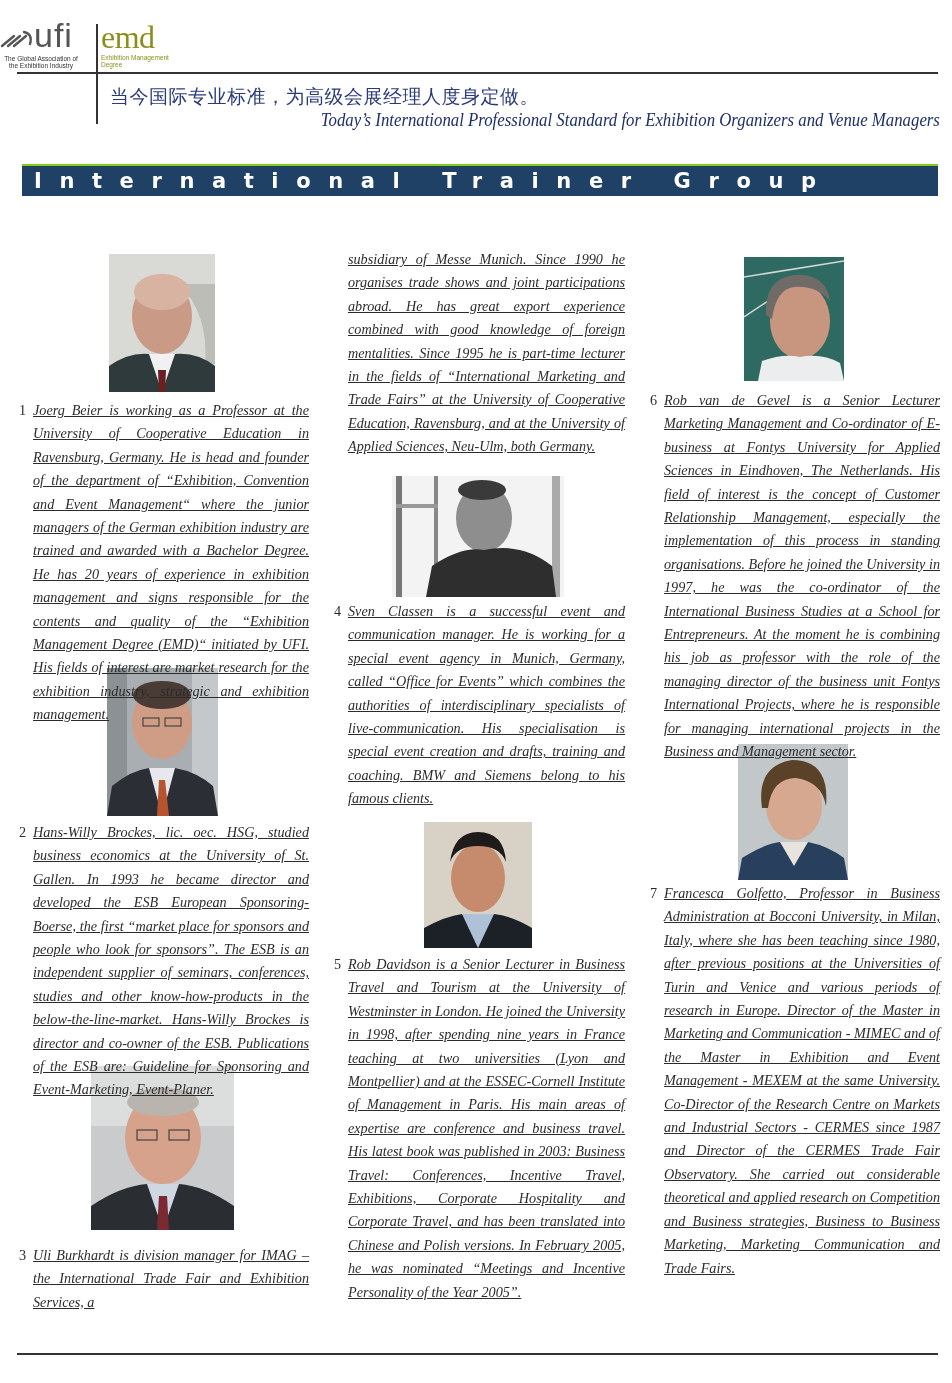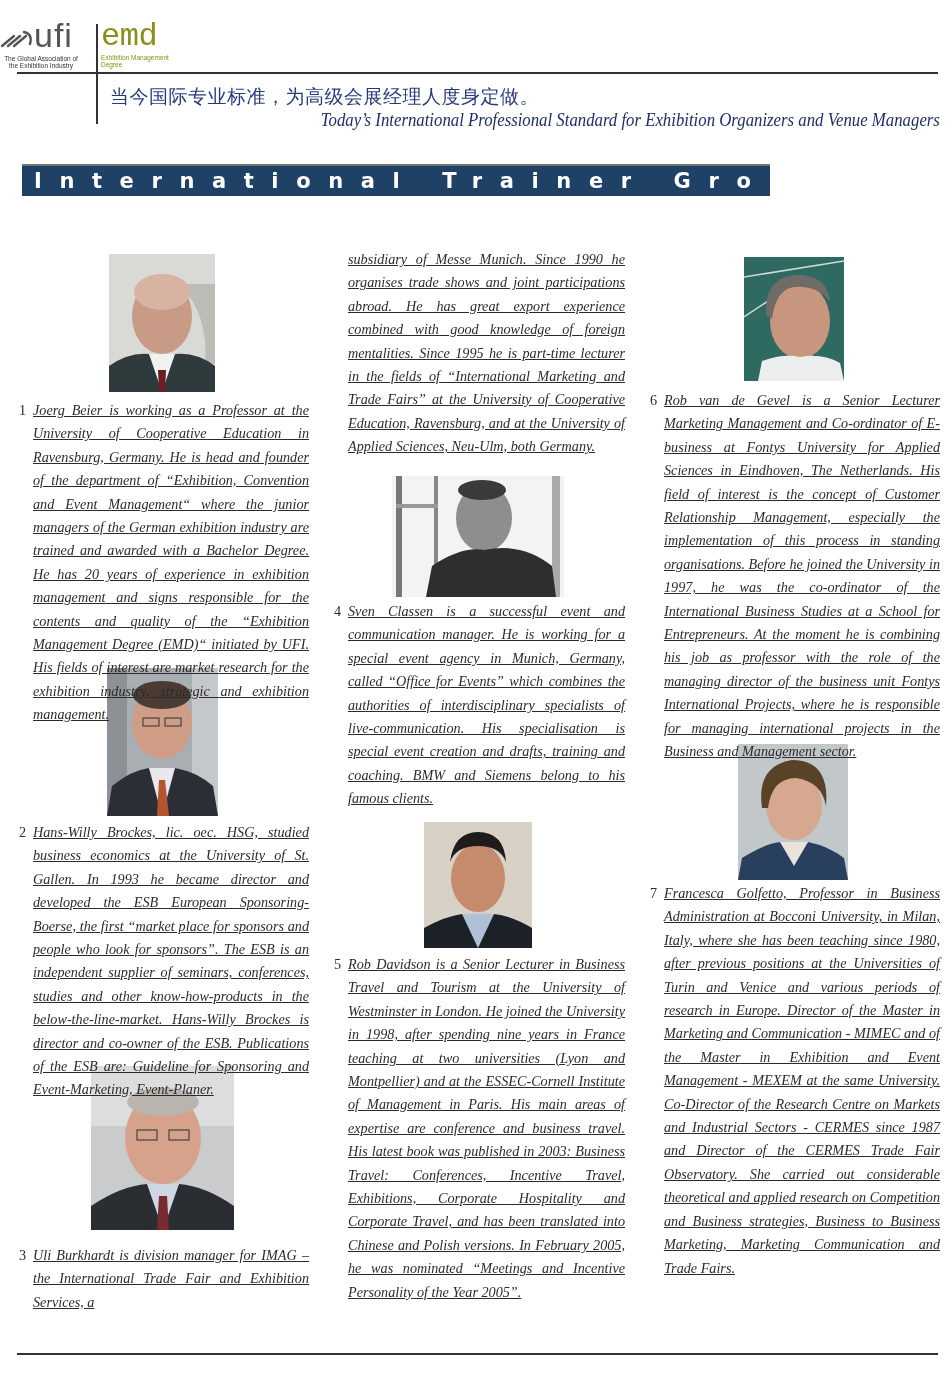--- a/index.html
+++ b/index.html
@@ -8,31 +8,31 @@
 
   
   .logo-ufi { position:absolute; left:0; top:22px; width:78px; height:48px;text-align:center; }
   .logo-ufi .mark { position:absolute; left:0; top:6px; width:36px; height:20px; }
   .logo-ufi .word { position:absolute; left:34px; top:-6px; font-family:"Liberation Sans", sans-serif;
                     font-size:34px; color:#555; letter-spacing:1px; line-height:38px; }
   .logo-ufi .tag { position:absolute; left:1px; top:33px; font-family:"Liberation Sans", sans-serif;
                    font-size:6.5px; line-height:7px; color:#333; width:80px; }
   .logo-div { position:absolute; left:96px; top:24px; width:2px; height:100px; background:#333; }
   .logo-emd { position:absolute; left:101px; top:20px; }
-  .logo-emd .word { font-family:Liberation Mono, monospace; font-size:32px; color:#8a8f1a; line-height:34px; letter-spacing:-0.5px; }
+  .logo-emd .word { font-family:Liberation Serif, serif; font-size:32px; color:#8a8f1a; line-height:34px; letter-spacing:-0.5px; }
   .logo-emd .tag { font-family:"Liberation Sans", sans-serif; font-size:6.5px; color:#8a8f1a; line-height:7px; width:80px; }
   .hdr-rule { position:absolute; left:17px; top:72px; width:921px; height:2px; background:#333; }
   .cn-tagline { position:absolute; left:110px; top:84px; font-family:Liberation Sans, sans-serif; font-size:19px;
                 color:#2a3a78; letter-spacing:0.5px; }
   .en-tagline { position:absolute; right:12px; top:109px; font-family:"Liberation Serif", serif; font-style:italic;
                 font-size:19.5px; color:#1e2e6a; transform:scaleX(0.86); transform-origin:right center; white-space:nowrap; }
 
   
-  .banner { position:absolute; left:22px; top:164px; width:748px; height:32px; background:#1f4166;
-            border-top:2px solid #737373; box-sizing:border-box; }
+  .banner { position:absolute; left:22px; top:164px; width:916px; height:32px; background:#1f4166;
+            border-top:2px solid #84cc16; box-sizing:border-box; }
   .banner-text { position:absolute; left:12px; top:1px; color:#ffffff; font-family:"DejaVu Sans", sans-serif;
                  font-weight:bold; font-size:21px; letter-spacing:17.6px; white-space:nowrap; line-height:28px; }
 
   
   .photo { position:absolute; overflow:hidden; }
   .photo svg { width:100%; height:100%; display:block; }
 
   
   .bio { position:absolute; font-family:"Liberation Serif", serif; font-style:italic; font-size:14.2px;
          line-height:23.4px; color:#2b2b2b; text-align:justify; text-align-last:left;text-decoration:underline; }

